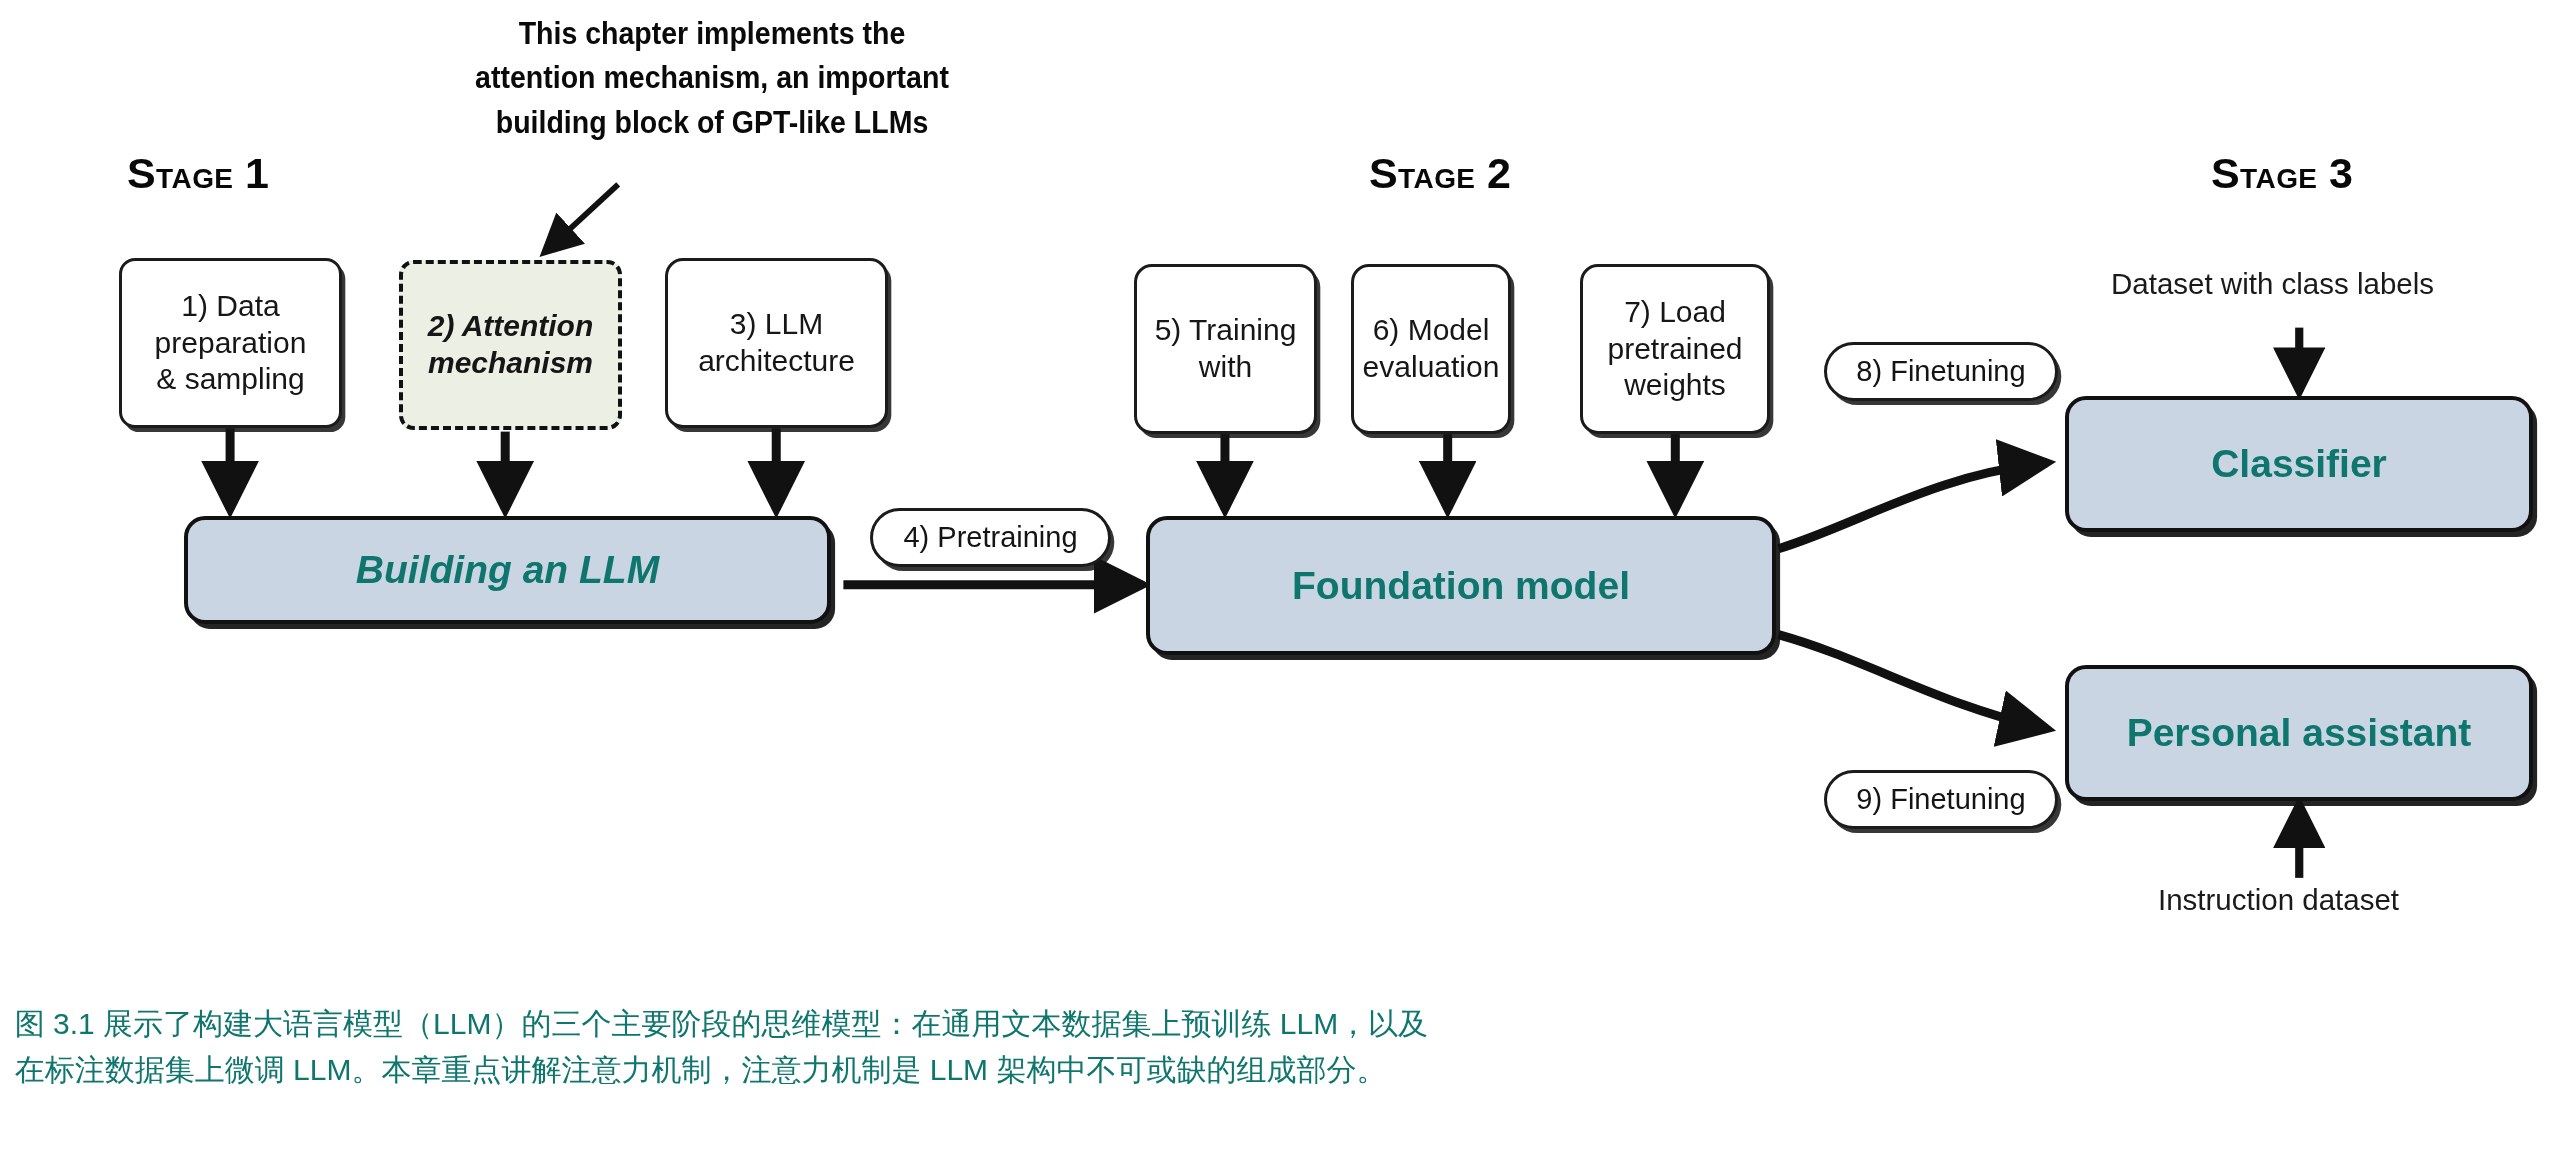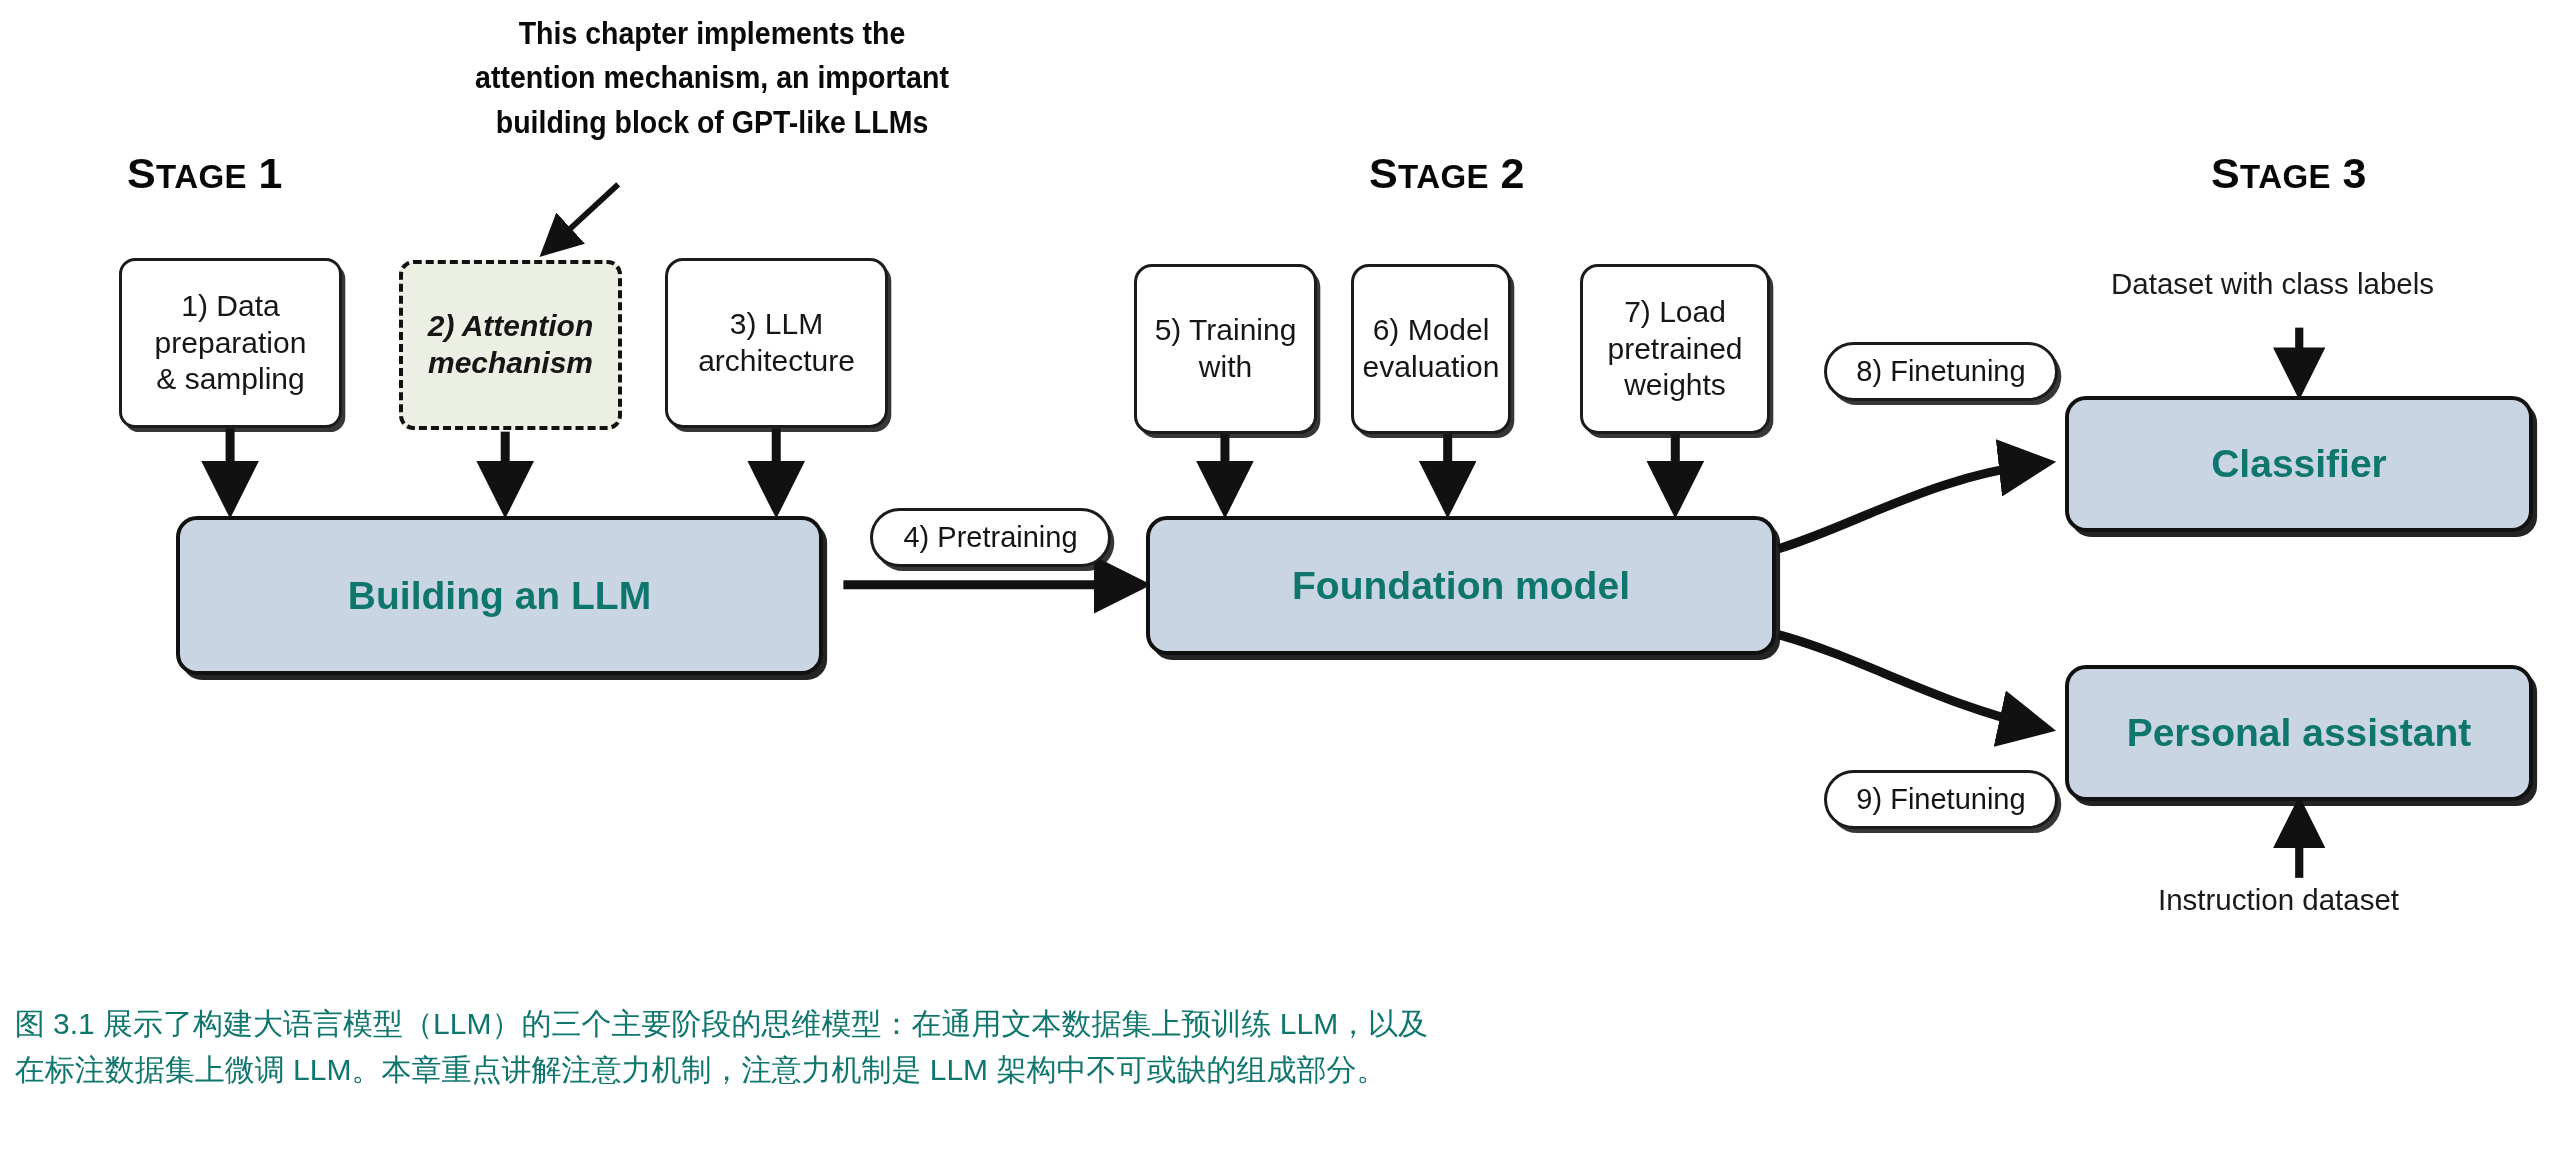--- a/index.html
+++ b/index.html
@@ -42,21 +42,21 @@
     font-size:29px;color:#141414;padding:3.3px 14.7px;
     box-shadow:4.1px 4.9px 0 -0.8px rgba(20,20,20,0.85);
   }
 
   
   .stage{
     position:absolute;font-weight:bold;color:#080808;letter-spacing:0.4px;
     font-size:34px;white-space:nowrap;
   }
   .stage .big{font-size:43px;}
-  .stage .sm{font-size:33px;}
+  .stage .sm{font-size:28px;}
 
   
   .callout{
     position:absolute;text-align:center;font-weight:bold;color:#0a0a0a;
     font-size:31px;line-height:1.45;width:622px;
     font-family:"Liberation Sans Narrow","Liberation Sans",sans-serif;
     transform:scaleX(0.92);transform-origin:center top;
   }
 
   
@@ -135,21 +135,21 @@
     </div>
   </div>
 
   <div class="node card" style="left:665px;top:258px;width:223px;height:170px;">
     <div>
       <div>3) LLM</div>
       <div>architecture</div>
     </div>
   </div>
 
-  <div class="node blue" style="left:176px;top:516px;width:647px;height:159px;">
+  <div class="node blue" style="left:184px;top:516px;width:647px;height:108px;font-style:italic;">
     <span>Building an LLM</span>
   </div>
 
   <div class="node pill" style="left:870px;top:508px;width:241px;height:59px;">
     <span>4) Pretraining</span>
   </div>
 
   <div class="node card" style="left:1134px;top:264px;width:183px;height:170px;">
     <div>
       <div>5) Training</div>

